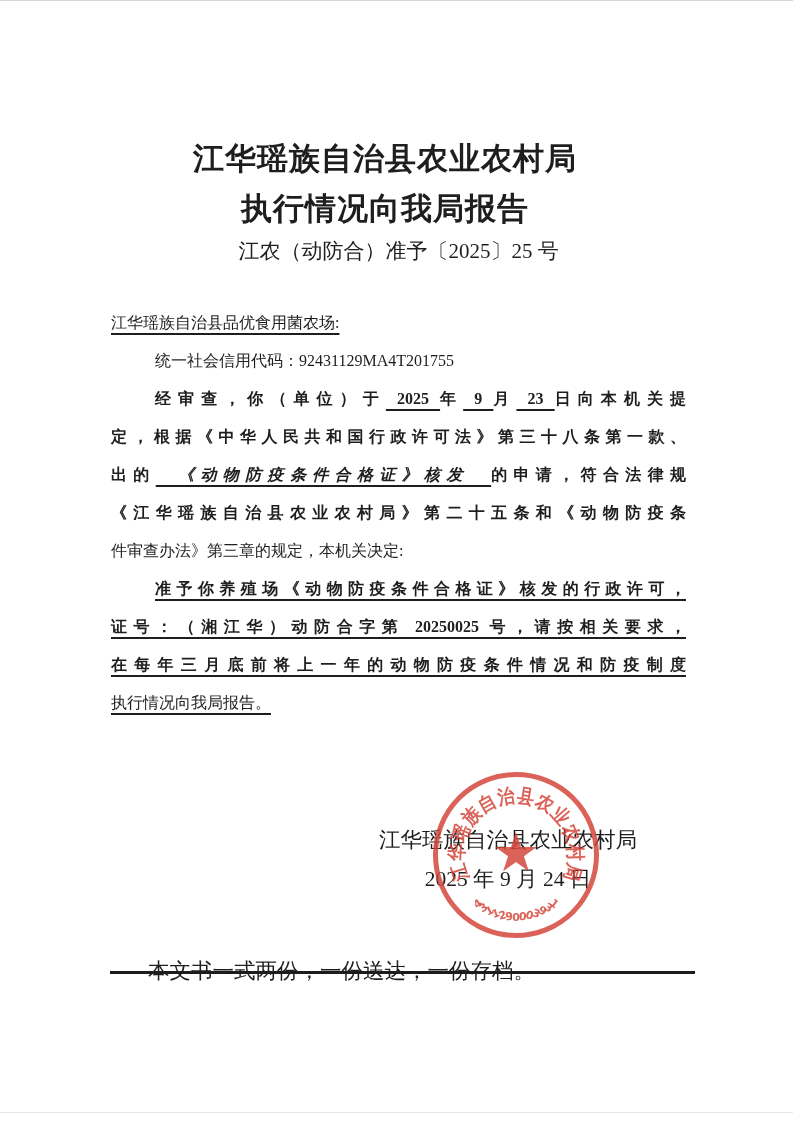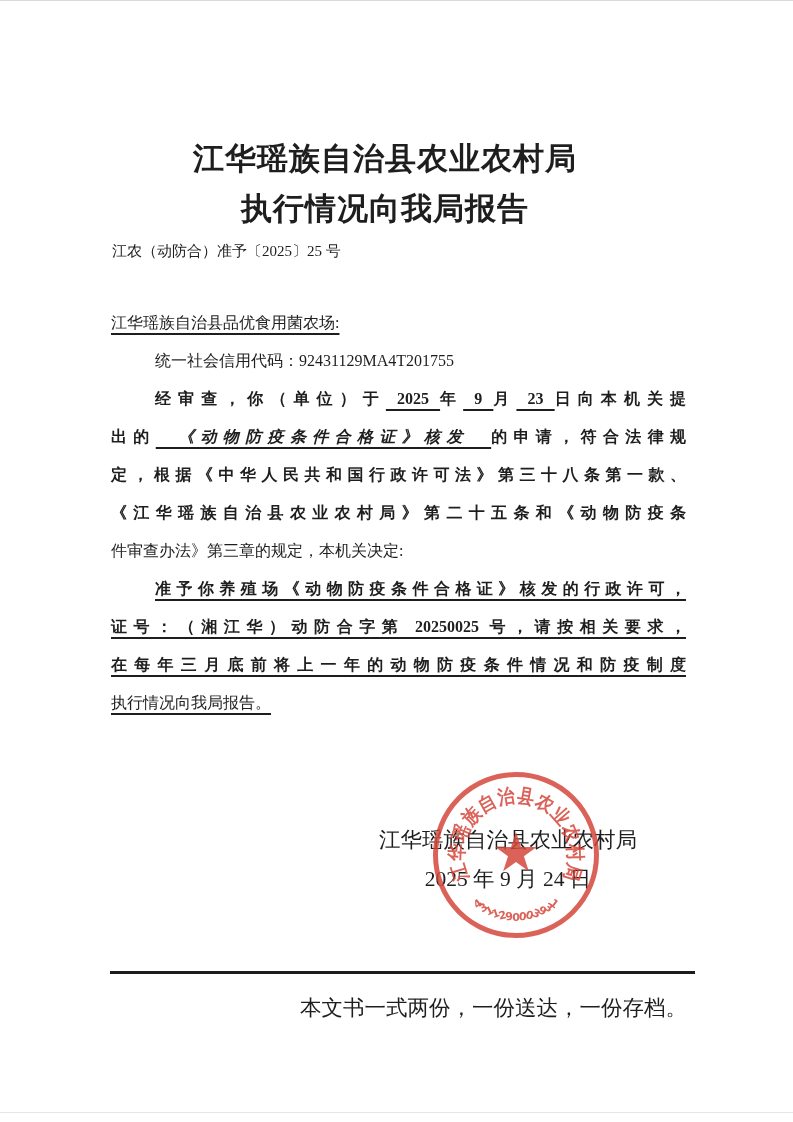--- a/index.html
+++ b/index.html
@@ -6,22 +6,22 @@
   .page {
     position:relative; width:793px; height:1122px; background:#ffffff;
     font-family:"Liberation Serif","DejaVu Serif",serif; color:#1e1e1e; overflow:hidden;padding-left:47px;
   }
   .edge-top { position:absolute; top:0; left:0; width:100%; height:1px; background:#d9d9d9; }
   .edge-bottom { position:absolute; top:1112px; left:0; width:100%; height:1px; background:#e6e6e6; }
 
   .titles { position:absolute; top:134px; left:0; width:770px; text-align:center;
             font-weight:bold; font-size:31px; line-height:50px; letter-spacing:1px; }
 
-  .docnum { position:absolute; top:236px; left:112px; width:573px; text-align:left;
-            font-size:15px; line-height:30px; }
+  .docnum { position:absolute; top:236px; left:112px; width:573px; text-align:center;
+            font-size:21px; line-height:30px; }
 
   .body-block { position:absolute; top:304px; left:111px; width:575px;
                 font-size:16px; line-height:38px; }
   .jl { text-align:justify; text-align-last:justify;font-weight:bold; }
   .indent { padding-left:44px; }
   .ul { text-decoration:underline; text-underline-offset:5px; text-decoration-thickness:1.5px; }
   .it { font-style:italic; }
 
   .sig { position:absolute; top:821px; left:376px; width:264px; text-align:center;
          font-size:21.5px; line-height:39px; }
@@ -32,43 +32,43 @@
   .seal-star { position:absolute; left:50%; top:50%; transform:translate(-50%,-54%);
                font-size:54px; line-height:54px; color:var(--seal,#d5453a);
                font-family:"DejaVu Sans",sans-serif; }
   .seal-char, .seal-digit {
     position:absolute; left:50%; top:50%; color:var(--seal,#d5453a); font-weight:bold;
   }
   .seal-char { font-size:17px; line-height:17px; }
   .seal-digit { font-size:11px; line-height:11px; font-family:"DejaVu Sans",sans-serif; }
 
   .footer-line { position:absolute; top:971px; left:110px; width:585px; height:3px; background:#1c1c1c; }
-  .footer-text { position:absolute; top:993px; left:112px; width:575px;
-                 font-size:21.5px; line-height:30px; text-indent:36px;text-align:right; }
+  .footer-text { position:absolute; top:956px; left:112px; width:575px;
+                 font-size:21.5px; line-height:30px; text-indent:36px; }
 </style>
 </head>
 <body>
 
 <div class="page" style="--seal: #d5453a;">
   <div class="edge-top"></div>
 
   <div class="titles">
     <div>江华瑶族自治县农业农村局</div>
     <div>执行情况向我局报告</div>
   </div>
 
   <div class="docnum">江农（动防合）准予〔2025〕25 号</div>
 
   <div class="body-block">
     <div><span class="ul">江华瑶族自治县品优食用菌农场:</span></div>
     <div class="indent"><span>统一社会信用代码：</span><span>92431129MA4T201755</span></div>
 
     <div class="jl indent"><span>经审查，你（单位）于</span><span class="ul"> 2025 </span><span>年</span><span class="ul"> 9 </span><span>月</span><span class="ul"> 23 </span><span>日向本机关提</span></div>
+    <div class="jl">定，根据《中华人民共和国行政许可法》第三十八条第一款、</div>
     <div class="jl"><span>出的</span><span class="ul it">　《动物防疫条件合格证》核发　</span><span>的申请，符合法律规</span></div>
-    <div class="jl">定，根据《中华人民共和国行政许可法》第三十八条第一款、</div>
     <div class="jl">《江华瑶族自治县农业农村局》第二十五条和《动物防疫条</div>
     <div>件审查办法》第三章的规定，本机关决定:</div>
 
     <div class="jl indent"><span class="ul">准予你养殖场《动物防疫条件合格证》核发的行政许可，</span></div>
     <div class="jl"><span class="ul">证号：（湘江华）动防合字第 20250025 号，请按相关要求，</span></div>
     <div class="jl"><span class="ul">在每年三月底前将上一年的动物防疫条件情况和防疫制度</span></div>
     <div><span class="ul">执行情况向我局报告。</span></div>
   </div>
 
   <div class="sig">

